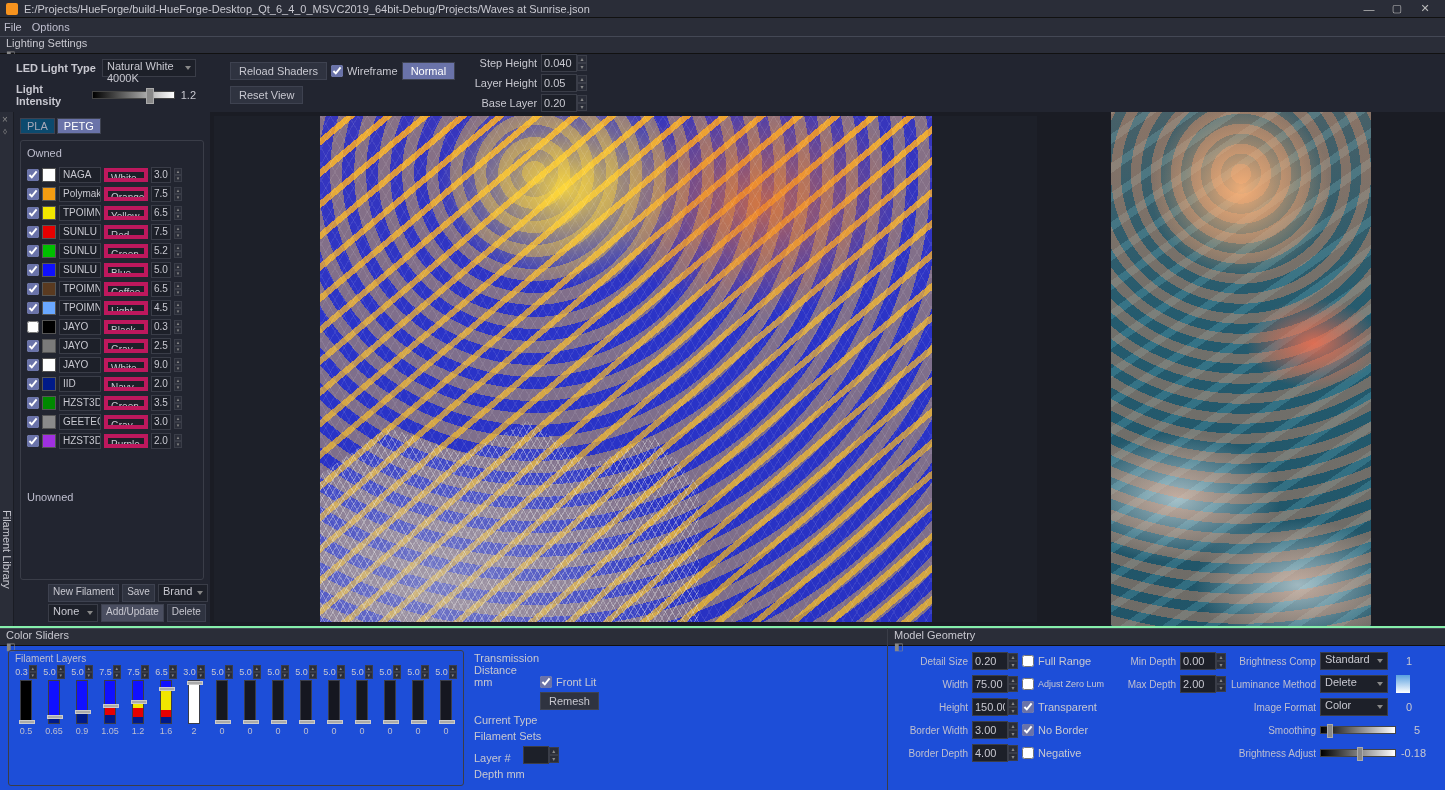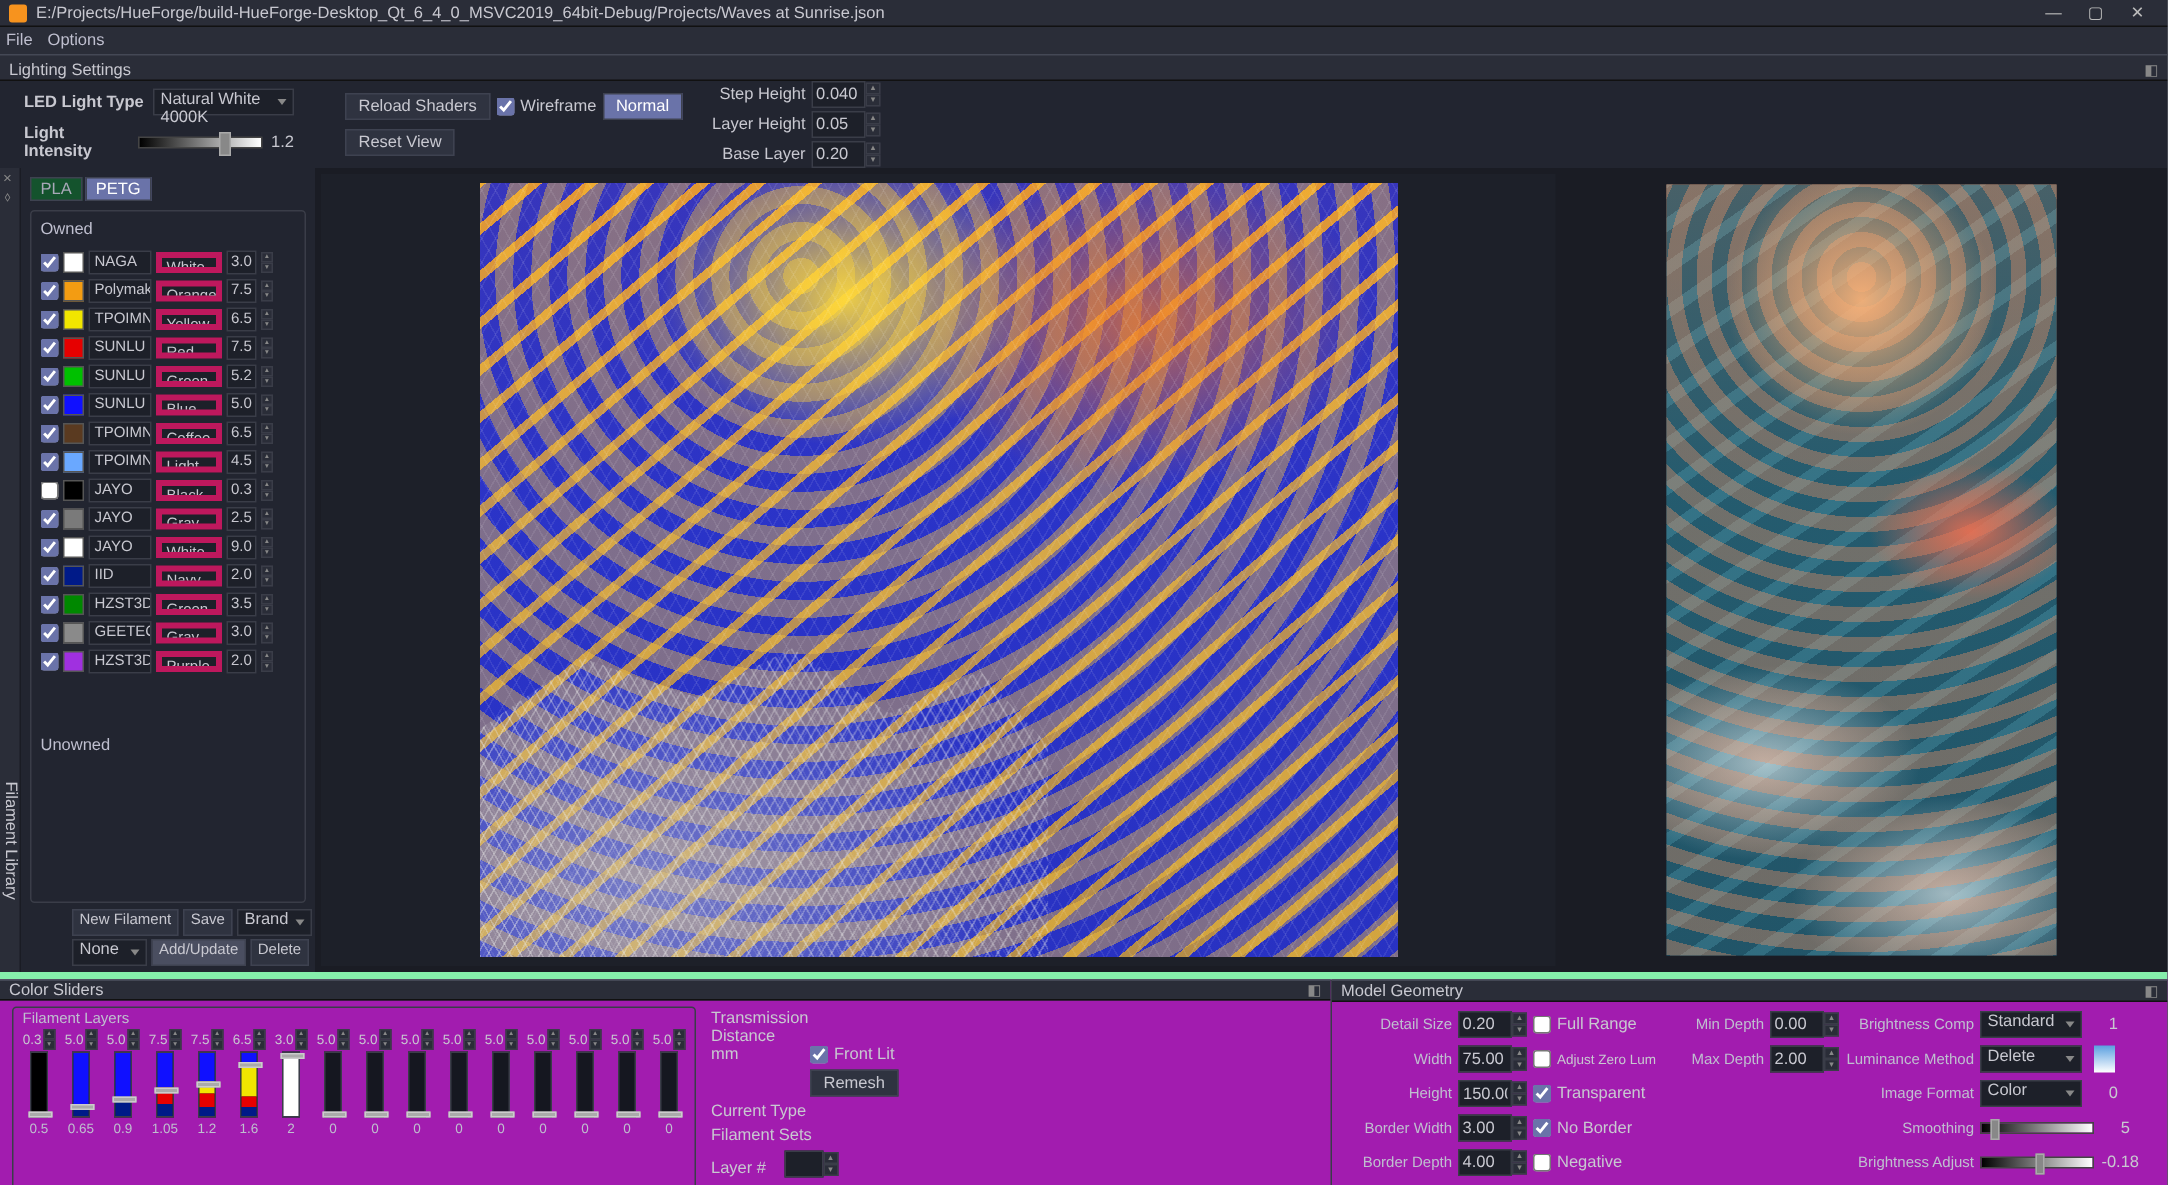--- a/index.html
+++ b/index.html
@@ -3,21 +3,21 @@
 <meta charset="utf-8">
 <style>
 * { margin: 0; padding: 0; box-sizing: border-box; font-family: "Segoe UI", Tahoma, sans-serif; font-size: 11px; color: #c8c8d0; }
 body { background: #222530; width: 1445px; height: 790px; overflow: hidden; display: flex; flex-direction: column; }
 .title-bar { height: 18px; background: #2a2d38; display: flex; align-items: center; padding: 0 6px; color: #a0a0b0; border-bottom: 1px solid #111; }
 .title-bar .spacer { flex: 1; }
 .title-bar .win-btn { width: 28px; height: 16px; display: flex; align-items: center; justify-content: center; color: #bbb; }
 .hf-icon { width: 12px; height: 12px; background: #f7931e; margin-right: 6px; border-radius: 2px; }
 .menu-bar { height: 18px; background: #2a2d38; display: flex; align-items: center; padding: 0 4px; gap: 10px; }
 .menu-bar .menu-item { color: #bfbfcf; text-align: right; }
-.panel-header { height: 18px; background: #2a2d38; border-top: 1px solid #444855; border-bottom: 1px solid #111; display: flex; align-items: flex-end; padding: 0 6px; color: #bfbfcf; }
+.panel-header { height: 18px; background: #2a2d38; border-top: 1px solid #444855; border-bottom: 1px solid #111; display: flex; align-items: flex-start; padding: 0 6px; color: #bfbfcf; flex-direction: column; }
 .panel-header .spacer { flex: 1; }
 .top-controls { display: flex; align-items: center; gap: 14px; padding: 4px 16px; background: #222530; height: 58px; }
 .label { color: #c8c8d0; font-weight: bold; }
 .combo { background: #1d2029; border: 1px solid #3a3d48; height: 18px; padding: 0 14px 0 4px; color: #c8c8d0; position: relative; min-width: 50px; }
 .combo::after { content: ""; position: absolute; right: 4px; top: 6px; width: 0; height: 0; border-left: 3px solid transparent; border-right: 3px solid transparent; border-top: 4px solid #888; }
 .slider-track { width: 95px; height: 8px; background: linear-gradient(to right, #000, #fff); border: 1px solid #444; position: relative; }
 .slider-thumb { position: absolute; top: -4px; width: 8px; height: 16px; background: #888; border: 1px solid #aaa; }
 .btn { background: #2f3340; border: 1px solid #3e4250; padding: 2px 8px; color: #c8c8d0; }
 .btn.active { background: #6a73a9; color: #fff; }
 .chk { display: flex; align-items: center; gap: 4px; }
@@ -25,39 +25,39 @@
 .num-input { display: flex; align-items: center; }
 .num-input input { width: 36px; height: 18px; background: #1d2029; border: 1px solid #3a3d48; color: #c8c8d0; padding: 0 2px; text-align: left; }
 .spin-btns { display: flex; flex-direction: column; }
 .spin-btns span { width: 10px; height: 8px; background: #2a2d38; border: 1px solid #3a3d48; display: flex; align-items: center; justify-content: center; font-size: 6px; line-height: 6px; color: #888; }
 .main-area { flex: 1; display: flex; min-height: 0; }
 .vert-tab { width: 14px; background: #2a2d38; display: flex; flex-direction: column; align-items: center; padding-top: 80px; border-right: 1px solid #1a1c24; writing-mode: vertical-rl; color: #9090a0; font-size: 10px; position: relative; }
 .vert-tab .close-x { position: absolute; top: 2px; left: 2px; writing-mode: horizontal-tb; font-size: 10px; color: #888; }
 .vert-tab .kite { position: absolute; top: 14px; left: 3px; writing-mode: horizontal-tb; font-size: 9px; color: #888; }
 .filament-panel { width: 196px; background: #222530; display: flex; flex-direction: column; padding: 6px 6px 4px 6px; gap: 4px; }
 .fil-tabs { display: flex; gap: 2px; margin-bottom: 2px; }
-.fil-tab { padding: 1px 6px; background: #14532d; border: 1px solid #3e4250; color: #a8a8b8; }
+.fil-tab { padding: 1px 6px; background: #0c4a6e; border: 1px solid #3e4250; color: #a8a8b8; }
 .fil-tab.active { background: #6a73a9; color: #fff; }
 .fil-group { border: 1px solid #3a3d48; padding: 4px 6px 6px 6px; flex: 1; overflow: auto; border-radius: 3px; }
 .fil-group-title { color: #bfbfcf; margin-bottom: 6px; padding: 2px 0; }
 .fil-row { display: flex; align-items: center; gap: 3px; margin-bottom: 3px; }
 .fil-row input[type=checkbox] { width: 12px; height: 12px; accent-color: #6a73a9; }
 .swatch { width: 14px; height: 14px; border: 1px solid #555; }
 .fil-brand { width: 42px; height: 16px; background: #1d2029; border: 1px solid #3a3d48; padding: 0 3px; line-height: 14px; overflow: hidden; font-size: 10px; }
 .fil-color { width: 44px; height: 14px; background: #1d2029; border: 4px solid #be185d; padding: 0 3px; line-height: 14px; overflow: hidden; font-size: 10px; }
 .fil-val { width: 20px; height: 16px; background: #1d2029; border: 1px solid #3a3d48; padding: 0 2px; line-height: 14px; font-size: 10px; overflow: hidden; }
 .mini-spin { display: flex; flex-direction: column; }
 .mini-spin span { width: 8px; height: 7px; background: #2a2d38; border: 1px solid #3a3d48; font-size: 5px; line-height: 5px; text-align: center; color: #888; }
 .fil-bottom { display: flex; flex-direction: column; gap: 2px; }
 .fil-bottom-row { display: flex; gap: 3px; margin-left: 28px; }
 .fil-bottom-row .btn { flex: 0 0 auto; padding: 1px 4px; font-size: 10px; }
 .viewport-area { flex: 1; display: flex; background: #1a1c24; padding: 4px; gap: 4px; }
 .viewport { flex: 1; background: #1d2029; display: flex; align-items: center; justify-content: center; position: relative; overflow: hidden; }
 .ref-image { width: 260px; height: 514px; background: #888; display: flex; align-items: center; justify-content: center; margin: 0 70px; align-self: center; }
-.bottom-area { height: 142px; display: flex; background: #a21caf; border-top: 5px solid #86efac; }
+.bottom-area { height: 164px; display: flex; background: #1d4ed8; border-top: 2px solid #86efac; }
 .bottom-left { flex: 1; display: flex; flex-direction: column; }
 .bottom-right { width: 558px; display: flex; flex-direction: column; border-left: 1px solid #3a3d48; }
 .color-sliders-body { flex: 1; display: flex; padding: 4px 8px; gap: 4px; }
 .filament-layers { border: 1px solid #3a3d48; padding: 2px 6px 4px 6px; border-radius: 3px; }
 .filament-layers-title { font-size: 10px; color: #bfbfcf; margin-bottom: 2px; }
 .layer-cols { display: flex; gap: 6px; }
 .layer-col { width: 22px; display: flex; flex-direction: column; align-items: center; gap: 2px; }
 .layer-top-val { font-size: 9px; height: 12px; display: flex; align-items: center; }
 .layer-top-val .ms { margin-left: 1px; }
 .layer-slider { width: 12px; height: 44px; background: #151720; border: 1px solid #3a3d48; position: relative; }

